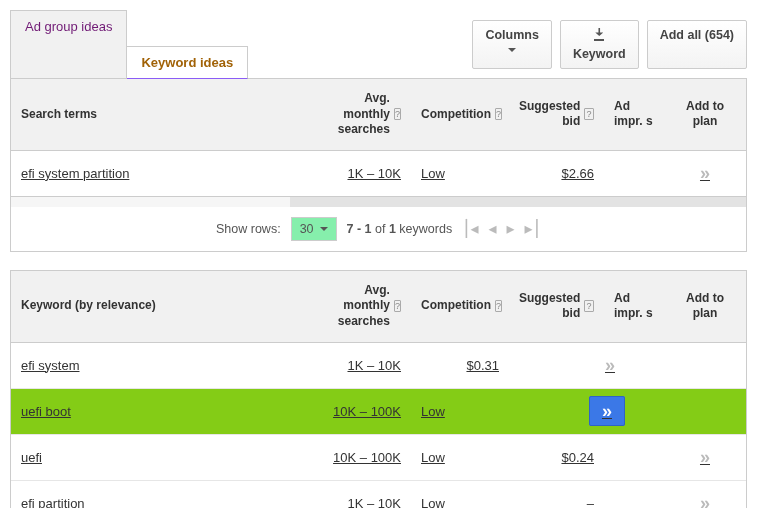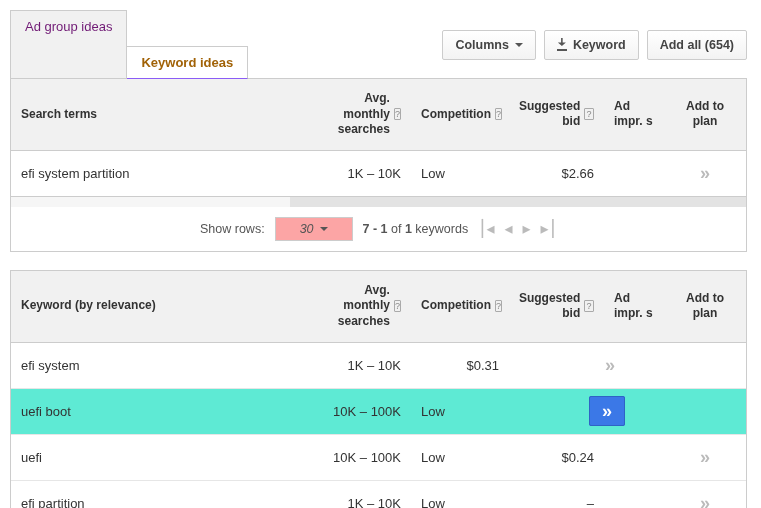--- a/index.html
+++ b/index.html
@@ -3,50 +3,50 @@
   <meta charset="utf-8">
   <style>
     * { box-sizing: border-box; margin: 0; padding: 0; }
     body { font-family: Arial, sans-serif; font-size: 13px; color: #333; background: #fff; width: 761px; }
     .toolbar { display: flex; justify-content: space-between; align-items: center; padding: 10px 14px 0 10px; }
     .tabs { display: flex; gap: 0; }
     .tab { border: 1px solid #ccc; padding: 8px 14px; background: #f1f1f1; cursor: pointer; color: #701a75; }
     .tab.active { background: #fff; font-weight: bold; border-bottom: 1px solid #8b5cf6; position: relative; z-index: 2; color: #a16207; margin-top: 36px; }
     .tab + .tab { border-left: none; }
     .actions { display: flex; gap: 8px; }
-    .btn { border: 1px solid #ccc; background: linear-gradient(#fff,#f3f3f3); padding: 7px 12px; border-radius: 2px; font-size: 12.5px; font-weight: bold; color: #444; cursor: pointer; display: inline-flex; align-items: center; gap: 6px; }
+    .btn { border: 1px solid #ccc; background: linear-gradient(#fff,#f3f3f3); padding: 7px 12px; border-radius: 2px; font-size: 12.5px; font-weight: bold; color: #444; cursor: pointer; display: inline-flex; align-items: center; gap: 6px; flex-direction: column; }
     .dropdown-caret { display:inline-block; width:0; height:0; border-left:4px solid transparent; border-right:4px solid transparent; border-top:4px solid #555; vertical-align:middle; }
     .download-icon { display:inline-block; width:8px; height:10px; position:relative; background:#555; clip-path: polygon(40% 0,60% 0,60% 45%,100% 45%,50% 80%,0 45%,40% 45%); }
     .download-bar { display:inline-block; width:10px; height:2px; background:#555; }
     .dl-wrap { display:inline-flex; flex-direction:column; align-items:center; gap:1px; }
     .panel { border: 1px solid #ccc; margin: -1px 14px 0 10px; }
     .thead { display:flex; background:#f1f1f1; border-bottom:1px solid #ccc; }
     .th, .td { padding: 12px 10px; }
     .th { font-size: 12px; color: #333; font-weight: bold; display:flex; align-items:center; gap:4px; line-height:1.3; }
     .help { display:inline-block; width:12px; height:12px; border:1px solid #aaa; font-size:9px; line-height:11px; text-align:center; color:#888; border-radius:1px; font-weight:normal; }
     .col-term { width: 302px; }
     .col-search { width: 98px; text-align:right; justify-content:flex-end; }
     .col-comp { width: 95px; }
     .col-bid { width: 98px; text-align:right; justify-content:flex-end; }
     .col-impr { width: 60px; }
     .col-add { width: 82px; text-align:center; justify-content:center; }
     .trow { display:flex; border-bottom:1px solid #e6e6e6; align-items:center; }
     .trow:last-child { border-bottom:none; }
-    .td { font-size: 13px; color: #333; }
+    .td { font-size: 13px; color: #333; text-decoration: underline; }
     .td.col-search, .td.col-bid { text-align:right; }
     .td.col-add { text-align:center; }
     .add-glyph { color: #bbb; font-size: 18px; font-weight:bold; cursor:pointer; }
     .add-glyph.hl { background:#3b78e7; color:#fff; padding:4px 12px; border-radius:2px; border:1px solid #2f63c5; }
     .pager { display:flex; justify-content:center; align-items:center; gap:10px; padding:10px 14px; border:1px solid #ccc; border-top:none; margin:0 14px 0 10px; background:#fff; font-size:12.5px; color:#555; }
-    .pager .sel { border:1px solid #ccc; padding:4px 24px; display:inline-flex; align-items:center; gap:6px; background:#fca5a5;font-style:italic; }
+    .pager .sel { border:1px solid #ccc; padding:4px 8px; display:inline-flex; align-items:center; gap:6px; background:#86efac; }
     .pager-ctrl { display:flex; gap:10px; color:#bbb; font-size:16px; }
     .pager-ctrl span { cursor:pointer; }
     .scroll-hint { height:10px; background:#e3e3e3; margin:0 14px 0 10px; border-left:1px solid #ccc; border-right:1px solid #ccc; position:relative; }
     .scroll-hint:before { content:""; position:absolute; left:0; top:0; bottom:0; width:38%; background:#f6f6f6; }
-    .highlight { background:#5eead4; }
+    .highlight { background:#84cc16; }
     .panel2top { margin-top:18px; }
   </style>
 </head>
 <body>
 
 <div class="toolbar">
   <div class="tabs">
     <div class="tab">Ad group ideas</div>
     <div class="tab active">Keyword ideas</div>
   </div>

